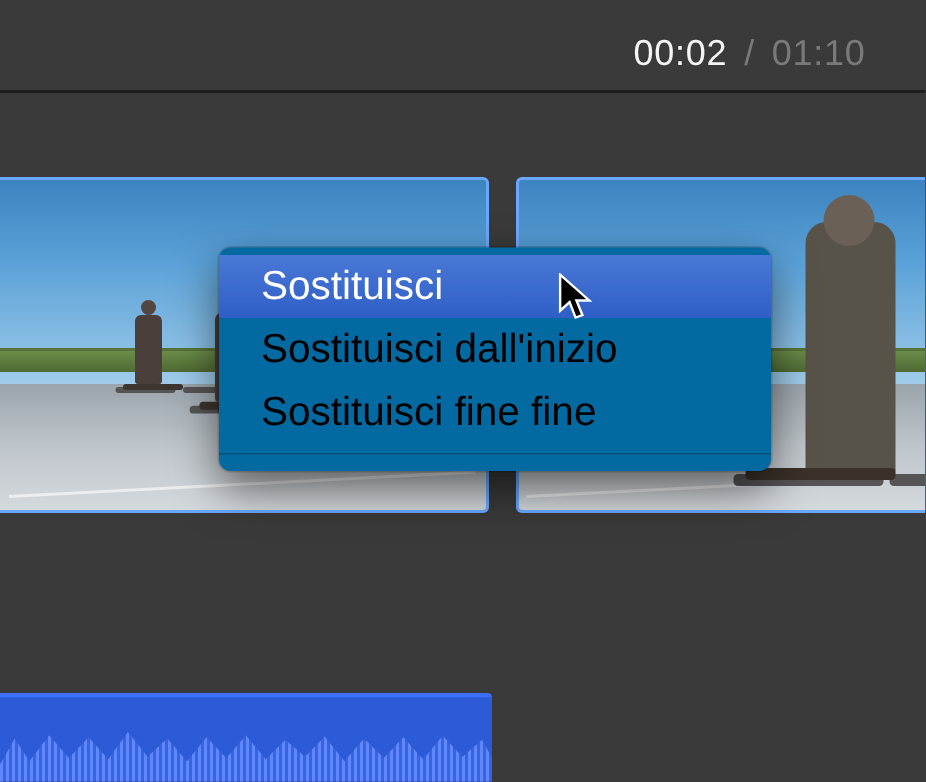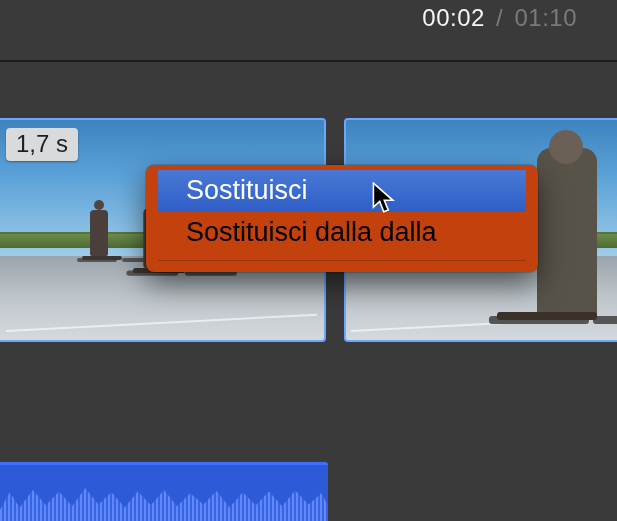--- a/index.html
+++ b/index.html
@@ -18,21 +18,21 @@
     position: absolute;
     top: 0;
     left: 0;
     right: 0;
     height: 60px;
     background: #3a3a3a;
     border-bottom: 2px solid #1e1e1e;
   }
   .time-readout {
     position: absolute;
-    top: 4px;
+    top: 22px;
     right: 40px;
     font-size: 24px;
     letter-spacing: 0.5px;
   }
   .time-current {
     color: #f5f5f5;
   }
   .time-sep {
     color: #7a7a7a;
     margin: 0 4px;
@@ -197,24 +197,24 @@
       100% 100%, 0% 100%
     );
   }
 
   
   .context-menu {
     position: absolute;
     top: 165px;
     left: 146px;
     width: 368px;
-    background: #c2410c;
+    background: #0369a1;
     border-radius: 8px;
     box-shadow: 0 12px 30px rgba(0,0,0,0.55), 0 0 0 1px rgba(0,0,0,0.15);
-    padding: 5px 12px;
+    padding: 5px 0;
   }
   .menu-item {
     padding: 4px 22px 5px 28px;
     font-size: 27px;
     line-height: 33px;
     color: #000;
     cursor: default;
     white-space: nowrap;
   }
   .menu-item.highlighted {
@@ -252,21 +252,20 @@
 <div class="clips-area">
 
   <div class="clip left">
     <div class="sky"></div>
     <div class="greenery"></div>
     <div class="road">
       <div class="road-line"></div>
     </div>
     <div class="figure"></div>
     <div class="figure two"></div>
-    <div class="duration-badge">1,7 s</div>
   </div>
 
   <div class="clip right" style="width:auto;">
     <div class="sky"></div>
     <div class="greenery"></div>
     <div class="road">
       <div class="road-line"></div>
     </div>
     <div class="figure small"></div>
     <div class="figure big"></div>
@@ -275,21 +274,24 @@
   <div class="waveform">
     <div class="wf-fill"></div>
   </div>
 </div>
 
 <div class="context-menu">
   <div class="menu-item highlighted">
     <span>Sostituisci</span>
   </div>
   <div class="menu-item">
-    <span>Sostituisci dalla dalla</span>
+    <span>Sostituisci dall'inizio</span>
+  </div>
+  <div class="menu-item">
+    <span>Sostituisci fine fine</span>
   </div>
   <div class="menu-sep"></div>
 </div>
 
 <div class="cursor">
   <svg viewBox="0 0 24 28" width="28" height="32">
     <path d="M1 1 L1 22 L6.5 17 L10 26 L14 24.5 L10.5 16 L18 16 Z" fill="#000" stroke="#fff" stroke-width="1.4"></path>
   </svg>
 </div>
 

